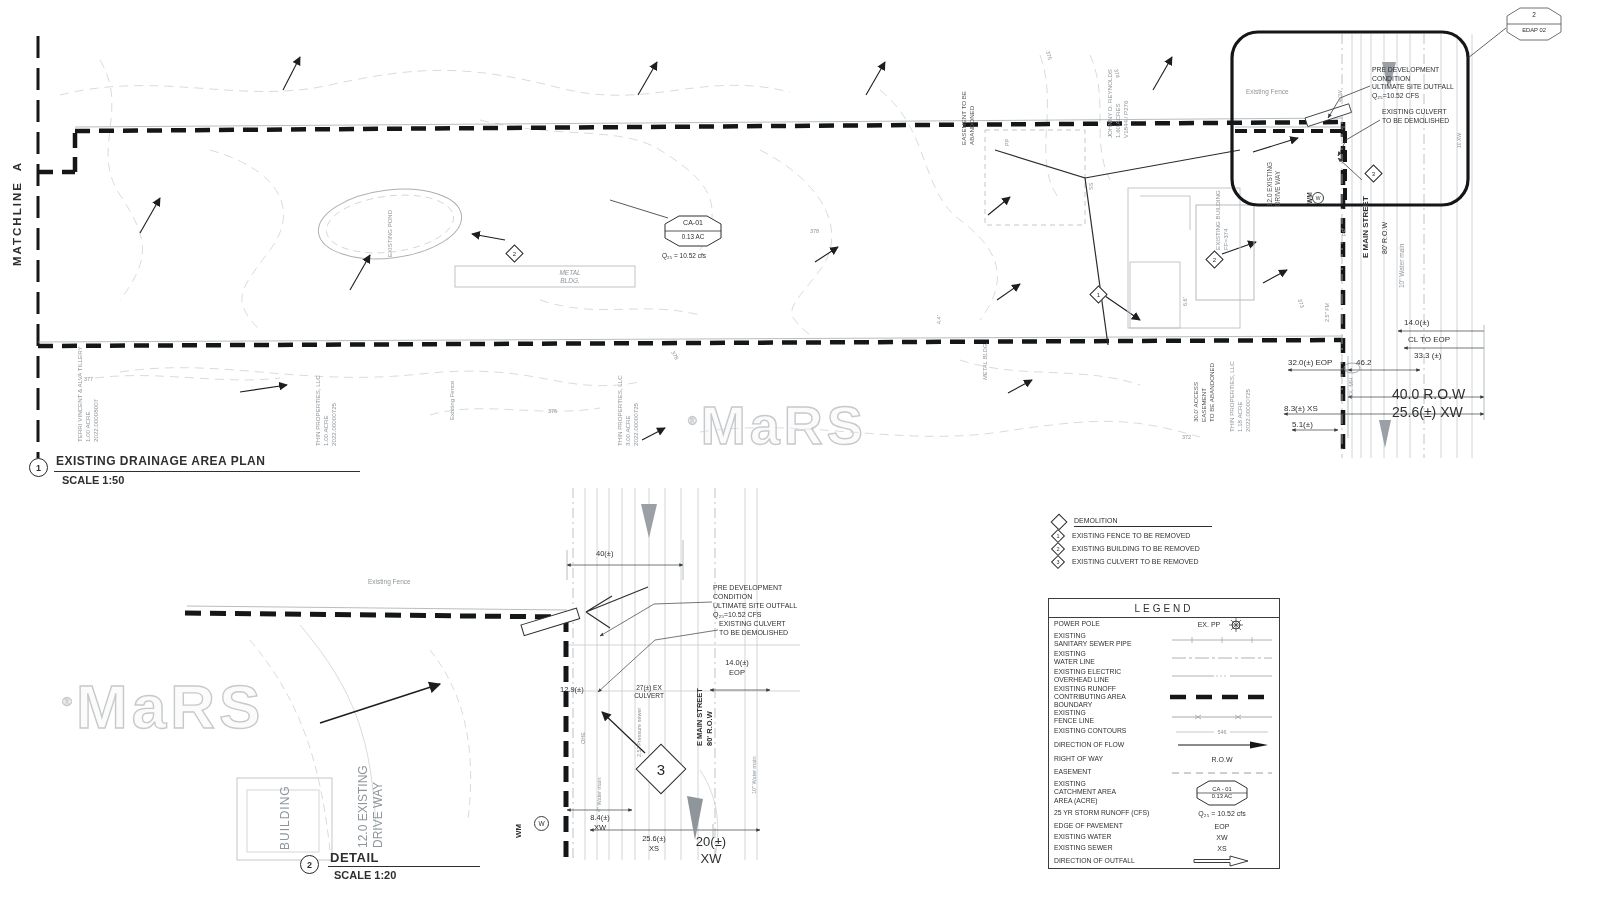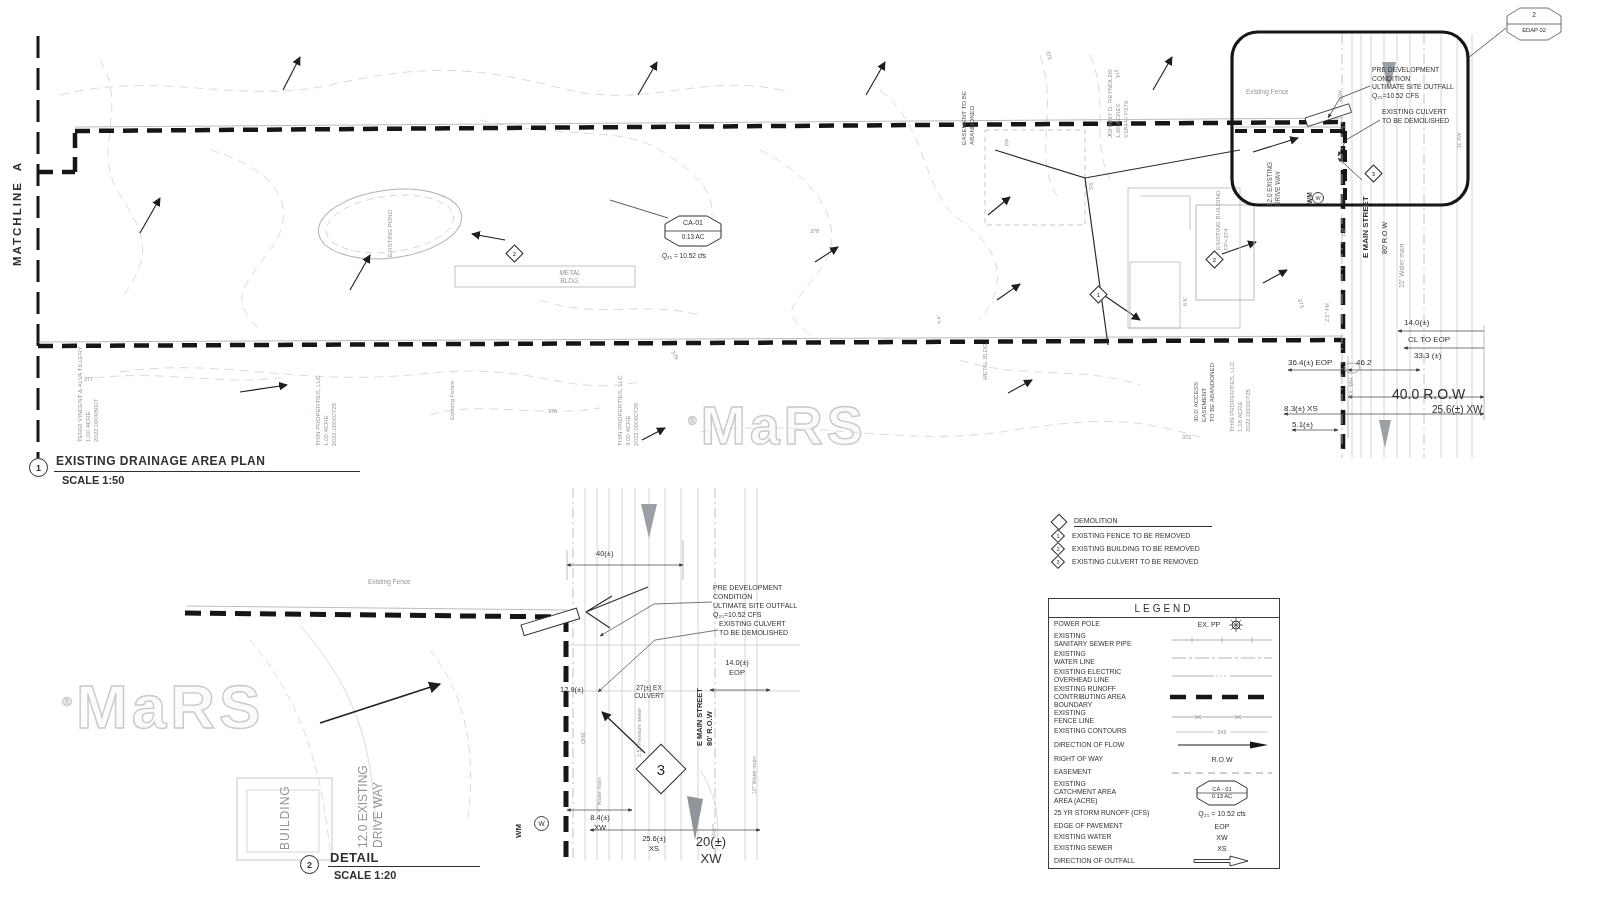--- a/index.html
+++ b/index.html
@@ -284,25 +284,25 @@
   <div class="lbl vl dk" style="left:1266px;top:206px;font-size:6.4px">12.0 EXISTING
 DRIVE WAY</div>
   <div class="lbl vl b" style="left:1306px;top:204px;font-size:6.5px">WM</div>
   <div class="wmcirc" style="left:1312px;top:192px;width:10px;height:10px;font-size:5px">
       <span>W</span>
     </div>
 
   <div class="lbl" style="left:1404px;top:318px;font-size:8px">14.0(±)</div>
   <div class="lbl" style="left:1408px;top:335px;font-size:8px">CL TO EOP</div>
   <div class="lbl" style="left:1414px;top:351px;font-size:8px">33.3 (±)</div>
-  <div class="lbl" style="left:1288px;top:358px;font-size:8px">36.4(±) EOP</div>
+  <div class="lbl" style="left:1288px;top:358px;font-size:8px">32.0(±) EOP</div>
   <div class="lbl" style="left:1356px;top:358px;font-size:8px">46.2</div>
   <div class="lbl" style="left:1392px;top:386px;font-size:14px">40.0 R.O.W</div>
   <div class="lbl" style="left:1284px;top:404px;font-size:8px">8.3(±) XS</div>
-  <div class="lbl" style="left:1432px;top:404px;font-size:10px">25.6(±) XW</div>
+  <div class="lbl" style="left:1392px;top:404px;font-size:14px">25.6(±) XW</div>
   <div class="lbl" style="left:1292px;top:420px;font-size:8px">5.1(±)</div>
 
   <div class="lbl g" style="left:1044px;top:52px;font-size:5.5px;transform:rotate(75deg)">375</div>
   <div class="lbl g" style="left:1112px;top:70px;font-size:5.5px;transform:rotate(75deg)">374</div>
   <div class="lbl g" style="left:84px;top:376px;font-size:5.5px">377</div>
   <div class="lbl g" style="left:548px;top:408px;font-size:5.5px">376</div>
   <div class="lbl g" style="left:670px;top:352px;font-size:5.5px;transform:rotate(60deg)">378</div>
   <div class="lbl g" style="left:1296px;top:300px;font-size:5.5px;transform:rotate(70deg)">373</div>
   <div class="lbl g" style="left:1182px;top:434px;font-size:5.5px">372</div>
   <div class="lbl g" style="left:810px;top:228px;font-size:5.5px">378</div>

